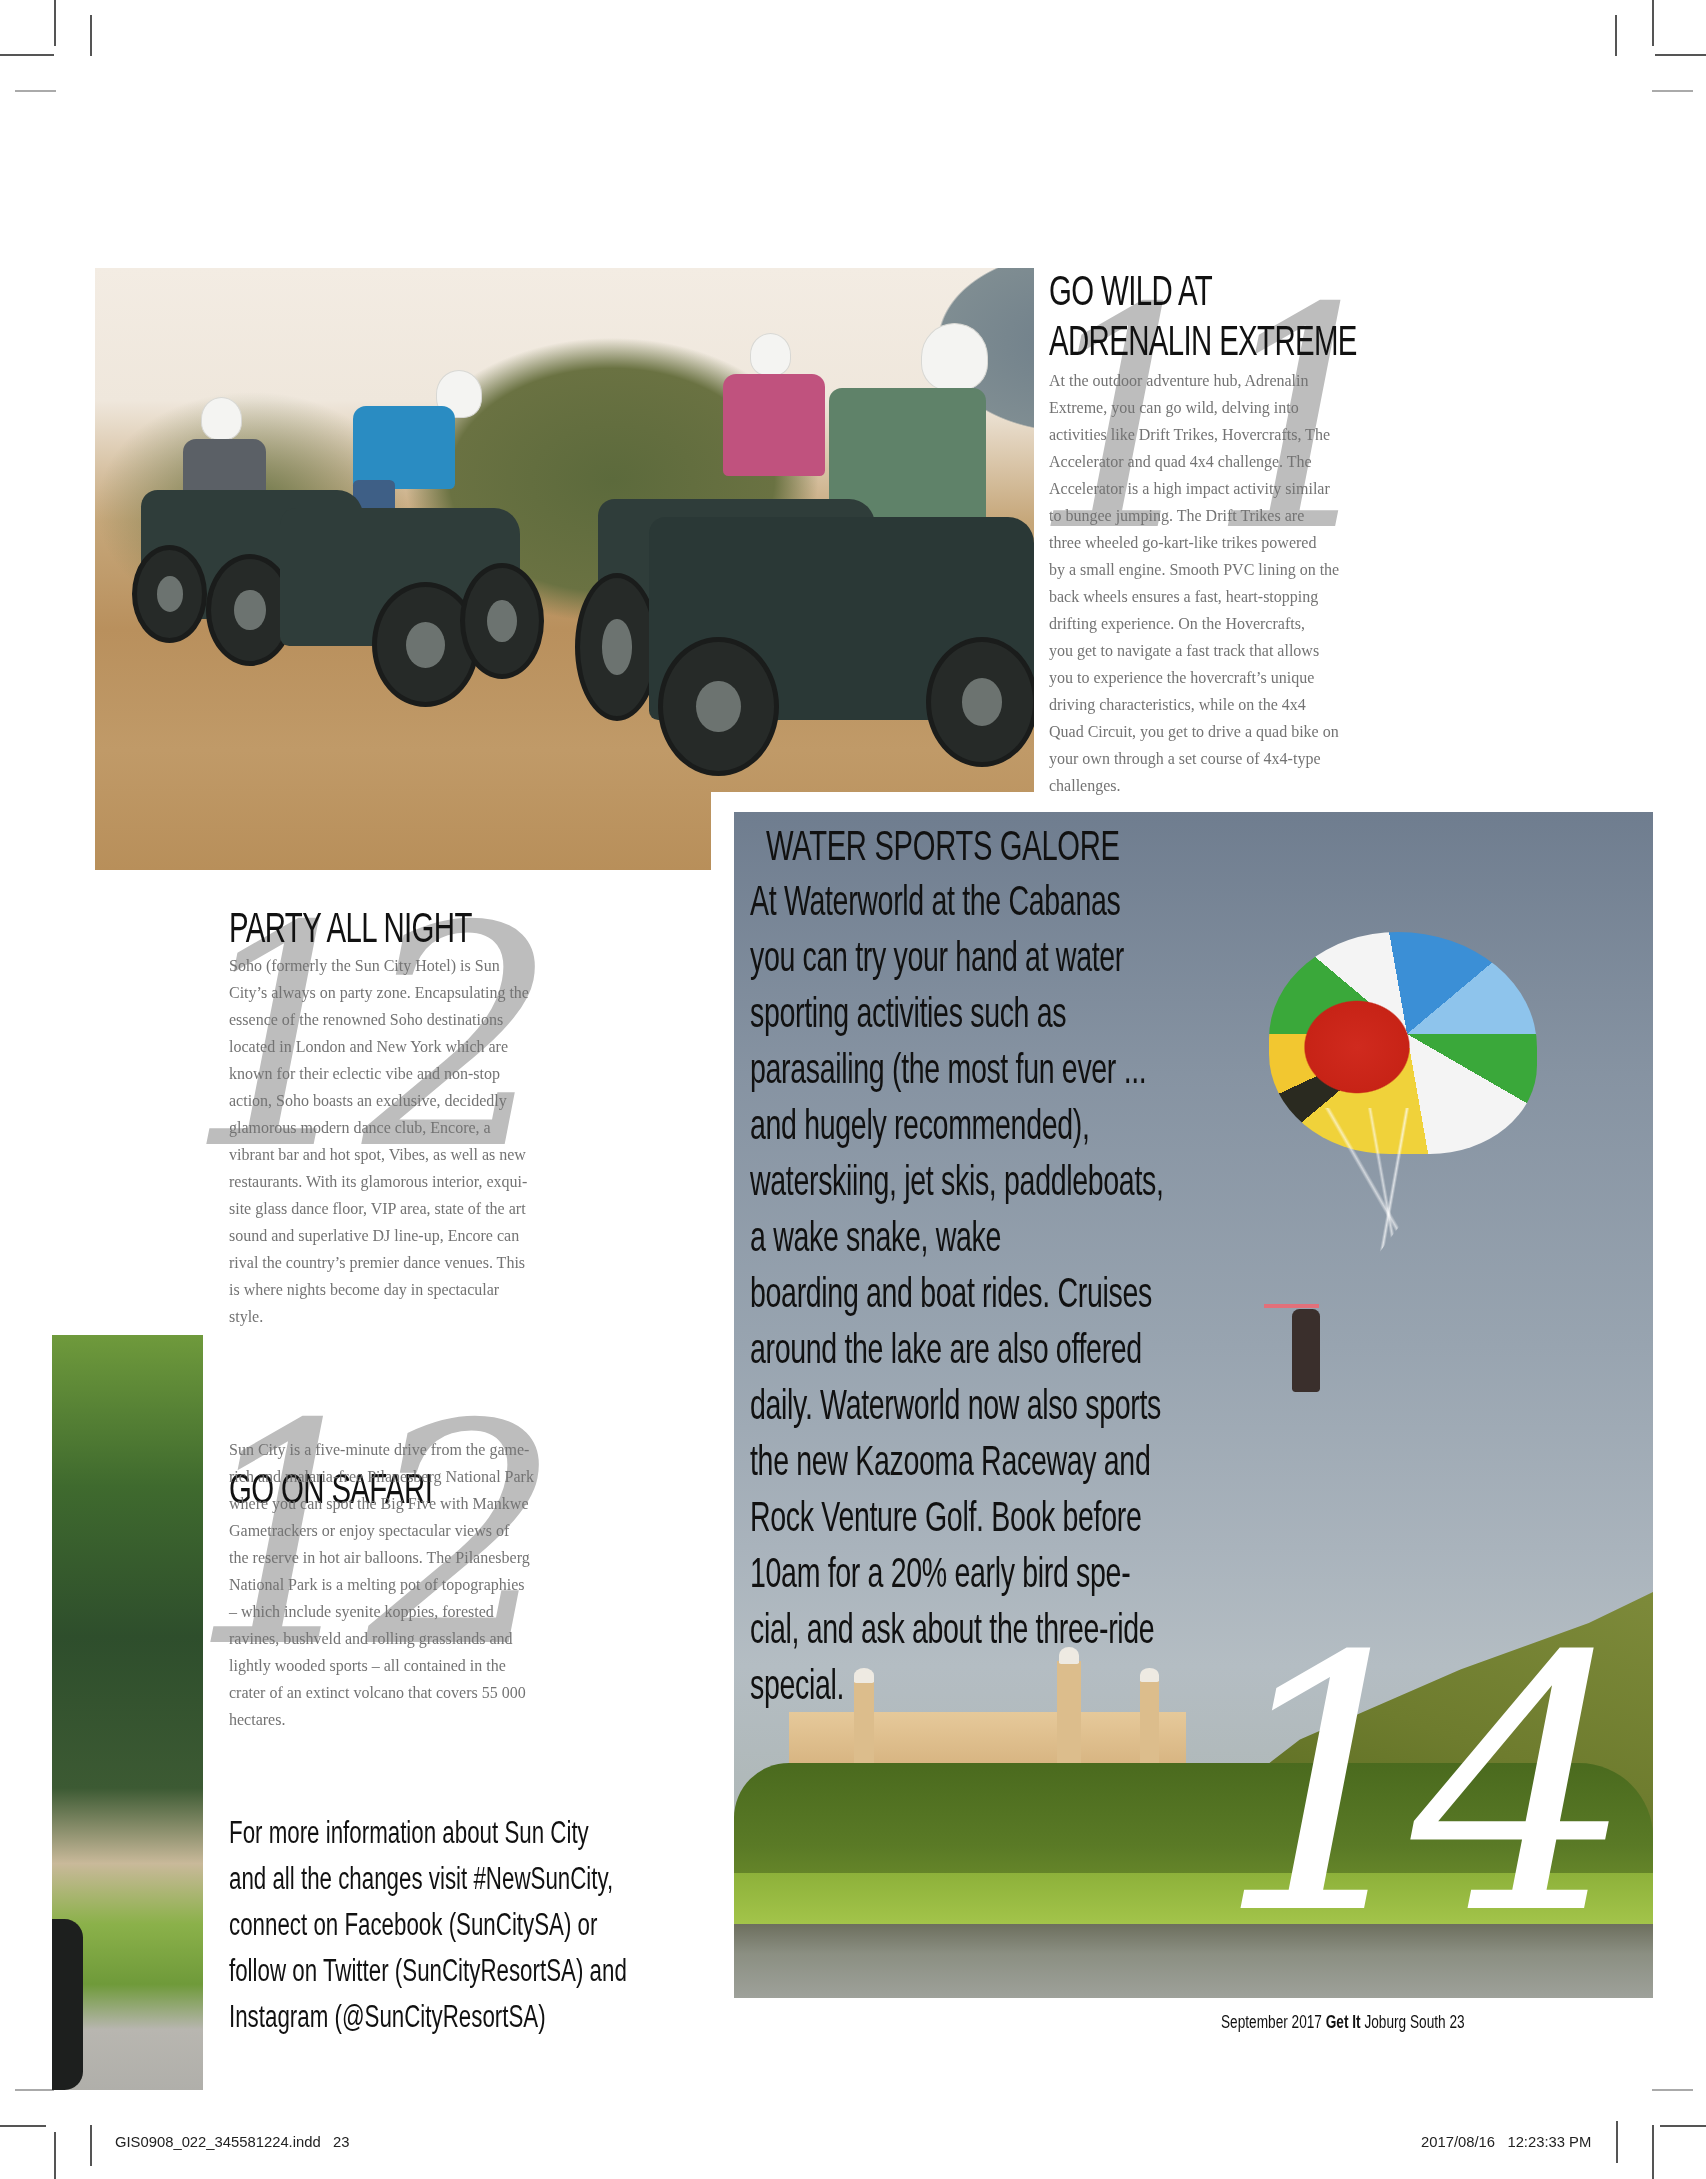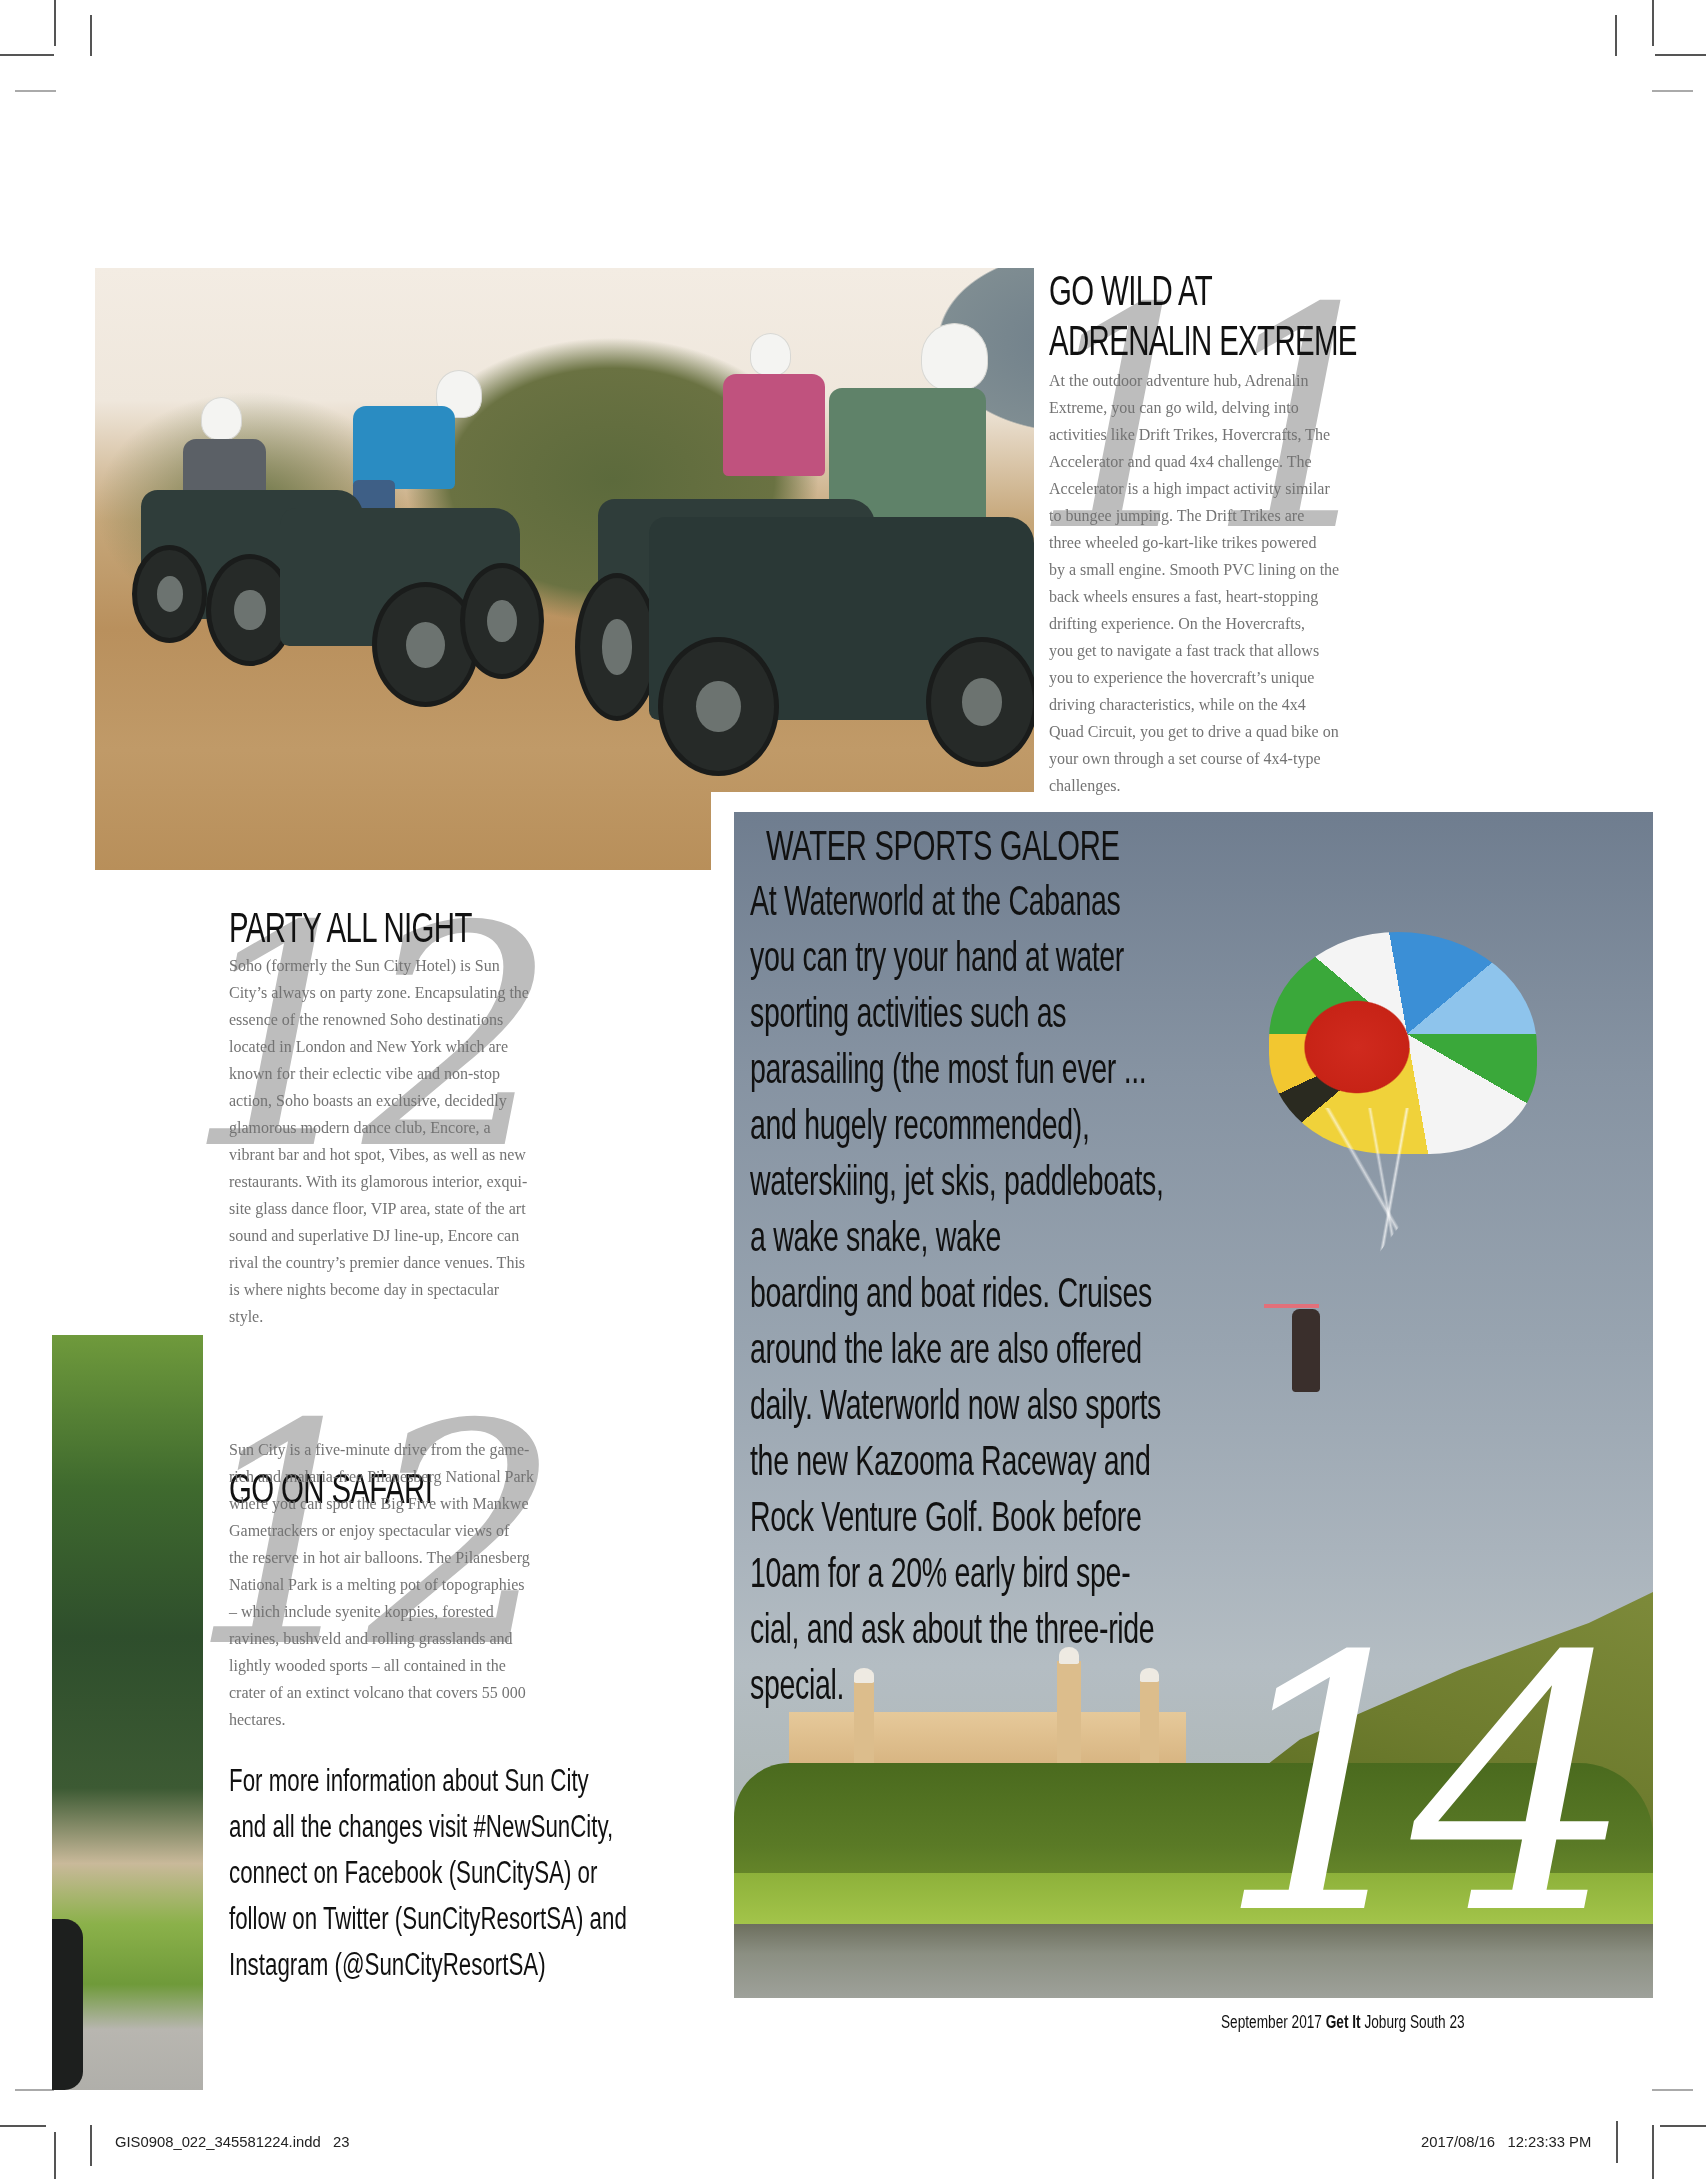--- a/index.html
+++ b/index.html
@@ -109,21 +109,21 @@
     #s11-body { left:1049px; top:367px; width:443px; }
 
     #s12-head { left:229px; top:903px; }
     #s12-head .line { font-size:42px; line-height:50px; transform:scaleX(0.7); transform-origin:left; letter-spacing:-0.9px; }
     #s12-body { left:229px; top:952px; width:461px; }
 
     #s13-head { left:229px; top:1464px; }
     #s13-head .line { font-size:42px; line-height:50px; transform:scaleX(0.7); transform-origin:left; letter-spacing:-0.9px; }
     #s13-body { left:229px; top:1436px; width:461px; }
 
-    #info-block { left:229px; top:1758px; }
+    #info-block { left:229px; top:1810px; }
     #info-block .line { font-size:31px; line-height:46px; transform:scaleX(0.72); transform-origin:left; }
 
     #s14-head { left:750px; top:820px;margin-left:16px; }
     #s14-head .line { font-size:43px; line-height:50px; transform:scaleX(0.68); transform-origin:left; letter-spacing:-0.5px; }
     #s14-body { left:750px; top:873px; }
     #s14-body .line { font-size:42px; line-height:56px; transform:scaleX(0.68); transform-origin:left; letter-spacing:-0.5px; }
 
     #folio { left:1221px; top:2012px; font-size:17.5px; transform:scaleX(0.78); transform-origin:left top; white-space:nowrap; }
     #folio b { font-weight:700; }
 

